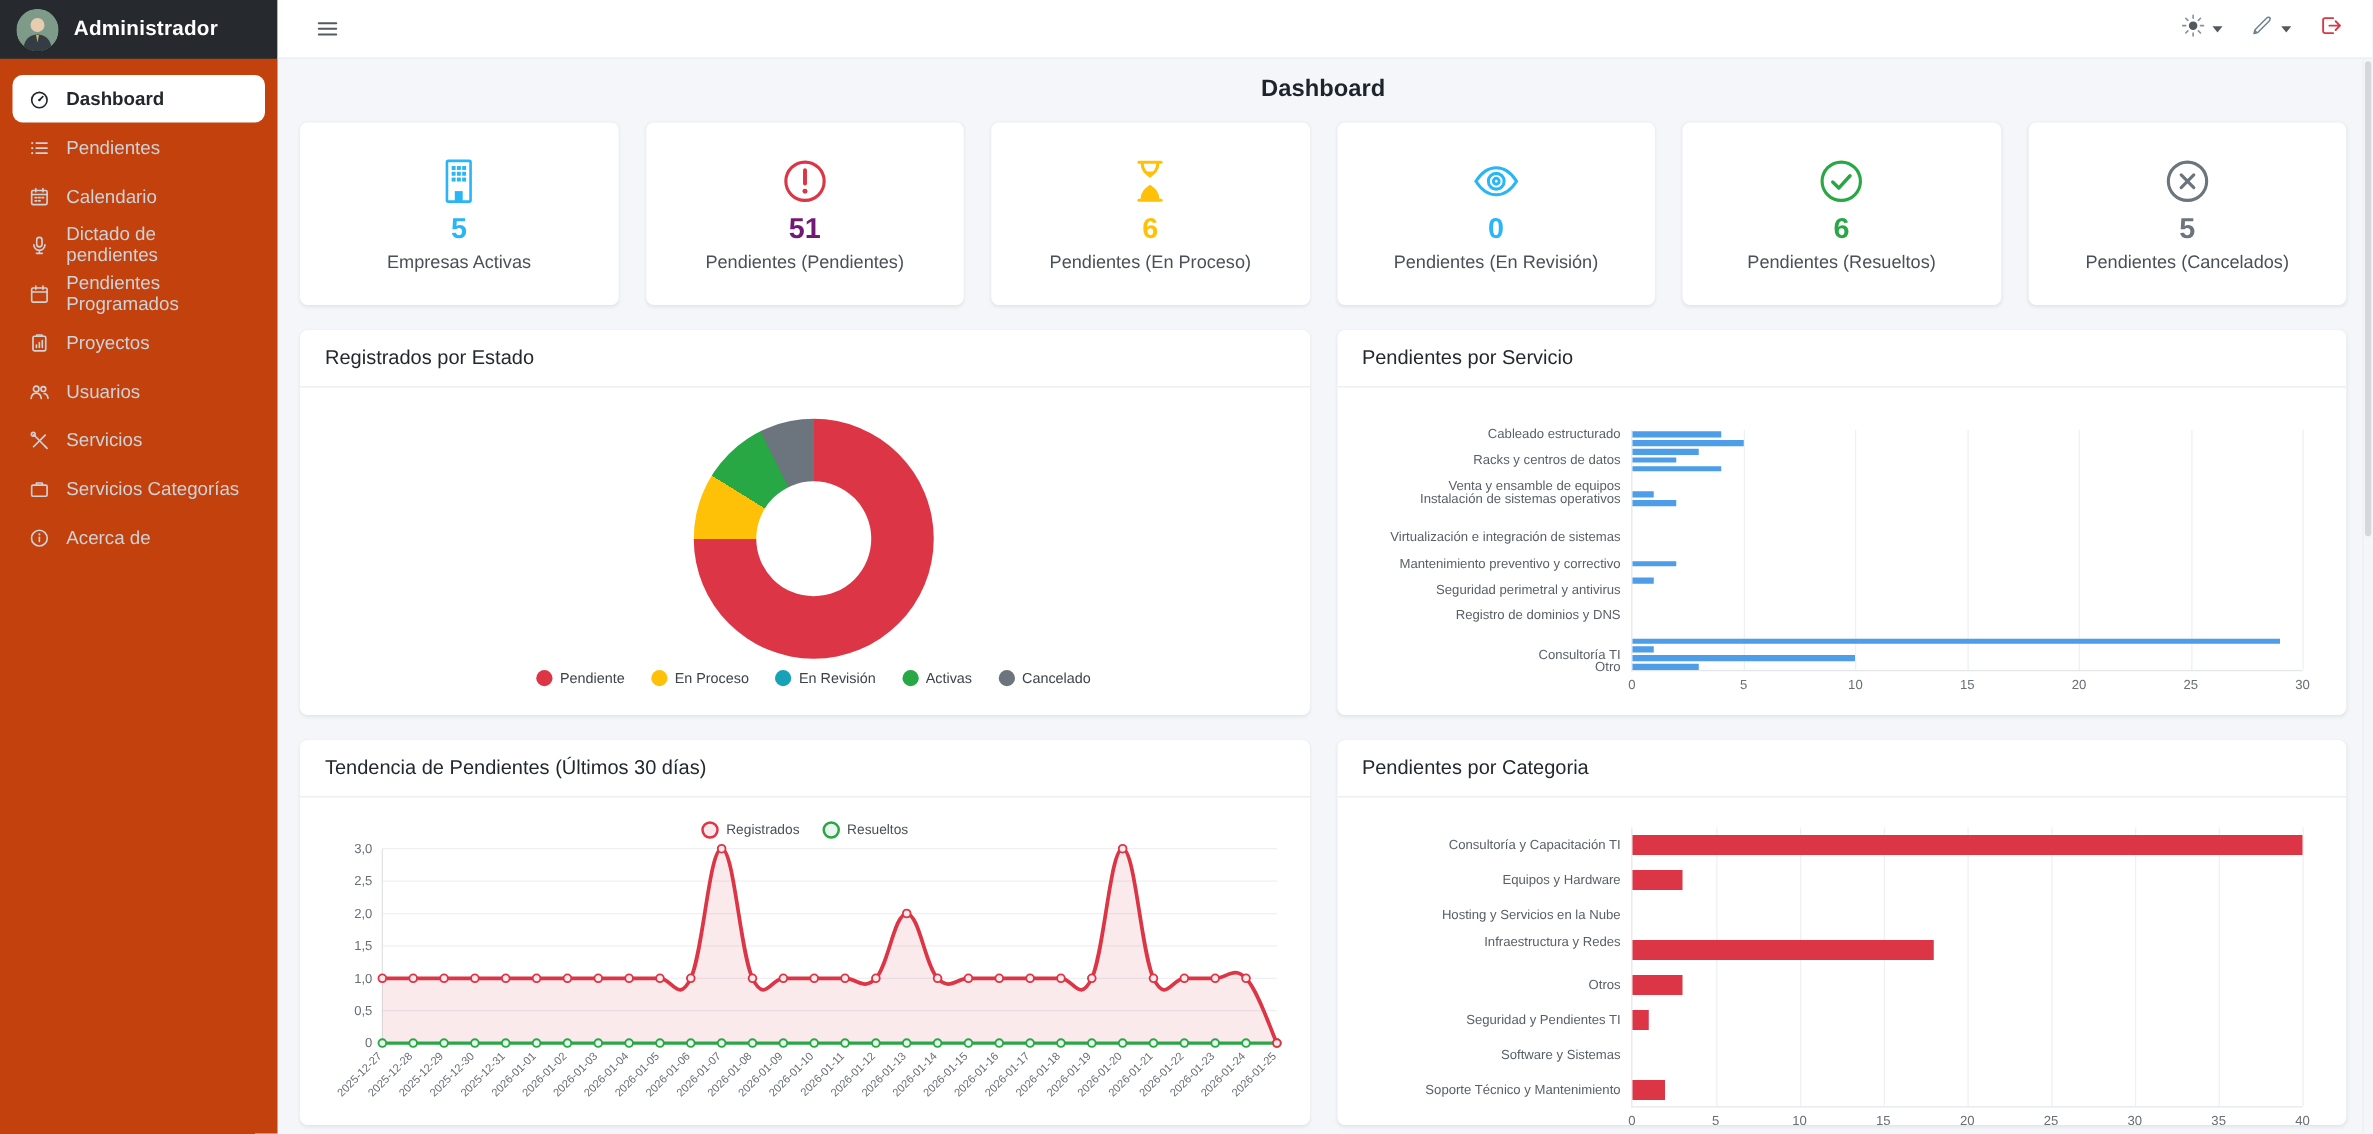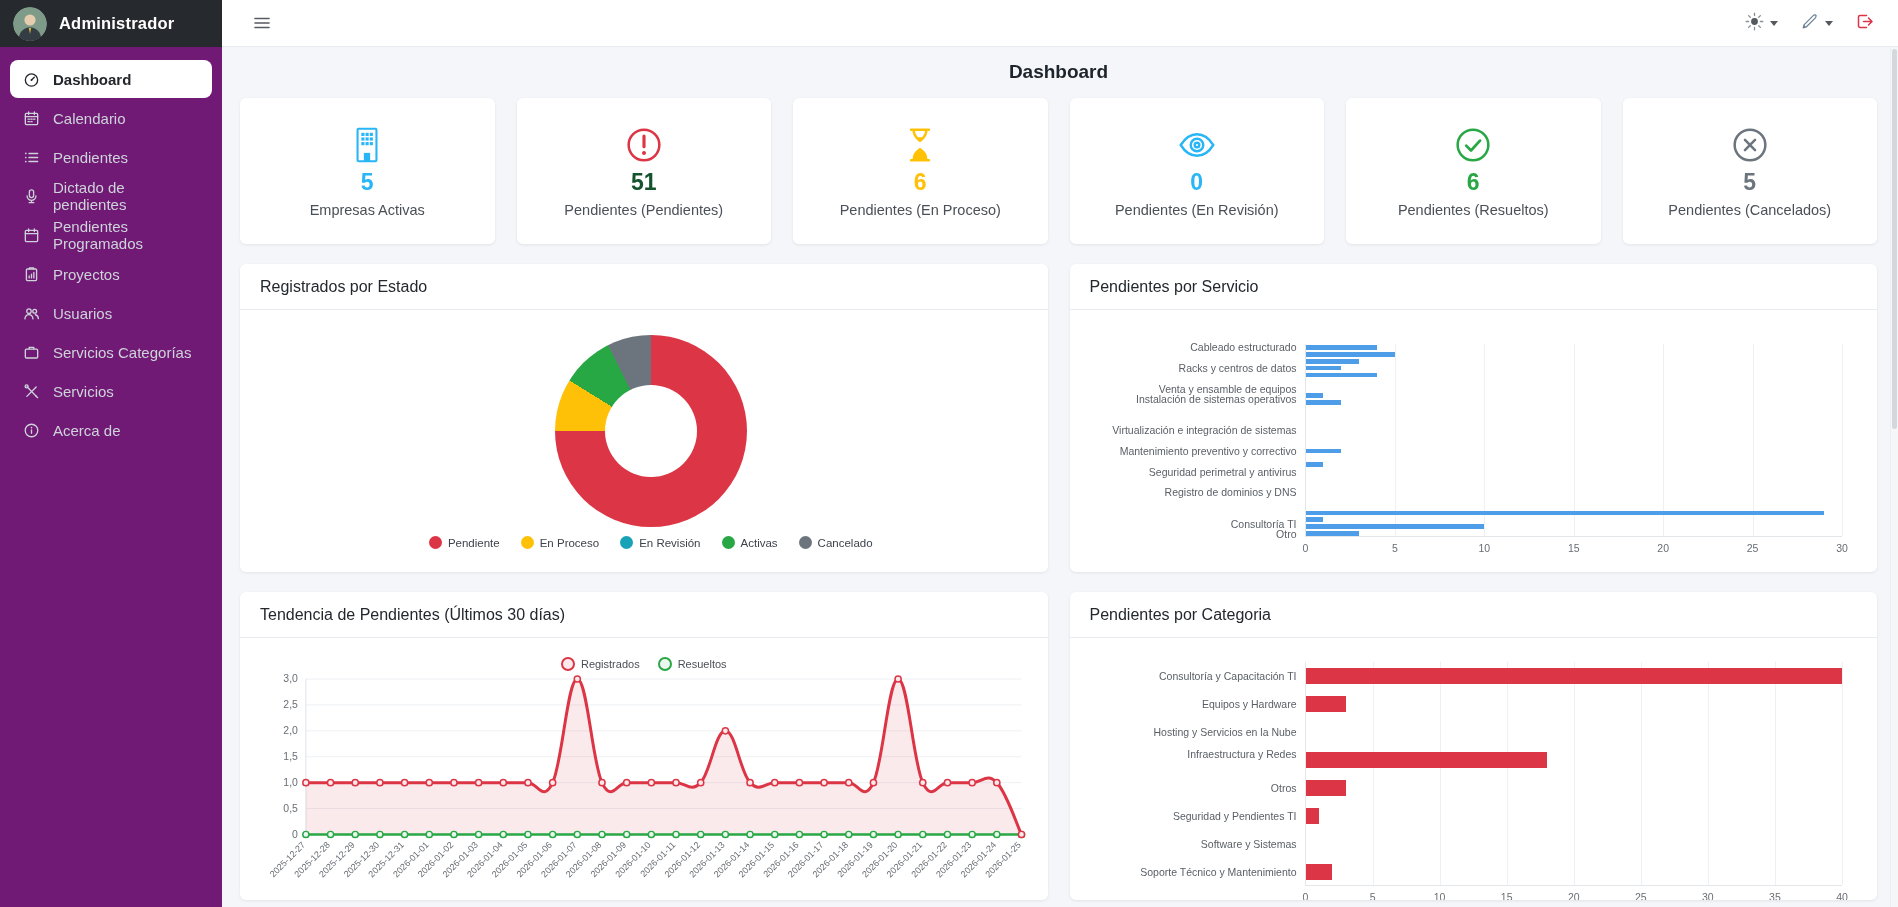--- a/index.html
+++ b/index.html
@@ -1,20 +1,20 @@
 <!DOCTYPE html>
 <html><head>
 <meta charset="utf-8">
 <style>
   * { margin:0; padding:0; box-sizing:border-box; }
   html,body { width:1898px; height:907px; overflow:hidden; }
   body { display:flex; font-family:"Liberation Sans","DejaVu Sans",sans-serif; background:#f4f6f9; }
 
   
-  .sidebar { width:222px; flex-shrink:0; background:#701a75; display:flex; flex-direction:column; }
+  .sidebar { width:222px; flex-shrink:0; background:#c2410c; display:flex; flex-direction:column; }
   .sidebar-header { height:47px; flex-shrink:0; display:flex; align-items:center; gap:12px; padding:0 13px; background:#26292e; }
   .sidebar-title { color:#ffffff; font-size:16.5px; font-weight:bold; letter-spacing:.2px; }
   .avatar { width:34px; height:34px; border-radius:50%; overflow:hidden; flex-shrink:0; }
   .nav { padding:13px 10px; }
   .nav-item { display:flex; align-items:center; gap:13px; height:38px; padding:0 13px; margin-bottom:1px; border-radius:8px; font-size:15px; color:#ced3d9; cursor:pointer; }
   .nav-item svg { width:17px; height:17px; flex-shrink:0; }
   .nav-item.active { background:#ffffff; color:#23272c; font-weight:bold; }
 
   
   .main { flex:1; min-width:0; display:flex; flex-direction:column; position:relative; }
@@ -86,41 +86,41 @@
             <circle cx="8" cy="8.5" r="5.8"></circle>
             <path d="M8 8.5l2.6-2.6"></path>
             <circle cx="8" cy="8.5" r="0.9" fill="currentColor" stroke="none"></circle>
           </svg>
         </span>
         <span>Dashboard</span>
       </div>
       <div class="nav-item">
         <span style="display: flex;">
           <svg width="17" height="17" viewBox="0 0 16 16" fill="none" stroke="currentColor" stroke-width="1.25" stroke-linecap="round" stroke-linejoin="round">
-            <rect x="2.2" y="3.2" width="11.6" height="10.6" rx="1"></rect>
-            <path d="M2.2 6.2h11.6M5.3 1.8v2.4M10.7 1.8v2.4"></path>
-            <path d="M4.8 8.6h1.2M7.4 8.6h1.2M10 8.6h1.2M4.8 11h1.2M7.4 11h1.2"></path>
-          </svg>
-        </span>
-        <span>Calendario</span>
-      </div>
-      <div class="nav-item">
-        <span style="display: flex;">
-          <svg width="17" height="17" viewBox="0 0 16 16" fill="none" stroke="currentColor" stroke-width="1.25" stroke-linecap="round" stroke-linejoin="round">
             <path d="M5.6 4.2h8.2M5.6 8h8.2M5.6 11.8h8.2"></path>
             <circle cx="2.6" cy="4.2" r=".8" fill="currentColor" stroke="none"></circle>
             <circle cx="2.6" cy="8" r=".8" fill="currentColor" stroke="none"></circle>
             <circle cx="2.6" cy="11.8" r=".8" fill="currentColor" stroke="none"></circle>
           </svg>
         </span>
         <span>Pendientes</span>
       </div>
       <div class="nav-item">
         <span style="display: flex;">
           <svg width="17" height="17" viewBox="0 0 16 16" fill="none" stroke="currentColor" stroke-width="1.25" stroke-linecap="round" stroke-linejoin="round">
+            <rect x="2.2" y="3.2" width="11.6" height="10.6" rx="1"></rect>
+            <path d="M2.2 6.2h11.6M5.3 1.8v2.4M10.7 1.8v2.4"></path>
+            <path d="M4.8 8.6h1.2M7.4 8.6h1.2M10 8.6h1.2M4.8 11h1.2M7.4 11h1.2"></path>
+          </svg>
+        </span>
+        <span>Calendario</span>
+      </div>
+      <div class="nav-item">
+        <span style="display: flex;">
+          <svg width="17" height="17" viewBox="0 0 16 16" fill="none" stroke="currentColor" stroke-width="1.25" stroke-linecap="round" stroke-linejoin="round">
             <rect x="6" y="1.8" width="4" height="7.2" rx="2"></rect>
             <path d="M3.8 7.4a4.2 4.2 0 0 0 8.4 0M8 11.8v2M5.8 13.8h4.4"></path>
           </svg>
         </span>
         <span>Dictado de pendientes</span>
       </div>
       <div class="nav-item">
         <span style="display: flex;">
           <svg width="17" height="17" viewBox="0 0 16 16" fill="none" stroke="currentColor" stroke-width="1.25" stroke-linecap="round" stroke-linejoin="round">
             <rect x="2.2" y="3.2" width="11.6" height="10.6" rx="1"></rect>
@@ -146,35 +146,35 @@
             <path d="M1.8 13c.3-2.6 1.8-4 3.8-4s3.5 1.4 3.8 4"></path>
             <circle cx="11" cy="5.9" r="1.8"></circle>
             <path d="M11.6 9.2c1.7.3 2.7 1.6 2.9 3.6"></path>
           </svg>
         </span>
         <span>Usuarios</span>
       </div>
       <div class="nav-item">
         <span style="display: flex;">
           <svg width="17" height="17" viewBox="0 0 16 16" fill="none" stroke="currentColor" stroke-width="1.25" stroke-linecap="round" stroke-linejoin="round">
-            <rect x="2.2" y="4.8" width="11.6" height="8.4" rx="1"></rect>
-            <path d="M5.8 4.8V3.2h4.4v1.6"></path>
-          </svg>
-        </span>
-        <span>Servicios Categorías</span>
-      </div>
-      <div class="nav-item">
-        <span style="display: flex;">
-          <svg width="17" height="17" viewBox="0 0 16 16" fill="none" stroke="currentColor" stroke-width="1.25" stroke-linecap="round" stroke-linejoin="round">
             <path d="M3.6 12.6l8.8-8.8M3.8 3.6l8.6 8.8"></path>
             <circle cx="3.4" cy="3.2" r="1.4"></circle>
             <path d="M12.2 12.2l1.6 1.6"></path>
           </svg>
         </span>
         <span>Servicios</span>
+      </div>
+      <div class="nav-item">
+        <span style="display: flex;">
+          <svg width="17" height="17" viewBox="0 0 16 16" fill="none" stroke="currentColor" stroke-width="1.25" stroke-linecap="round" stroke-linejoin="round">
+            <rect x="2.2" y="4.8" width="11.6" height="8.4" rx="1"></rect>
+            <path d="M5.8 4.8V3.2h4.4v1.6"></path>
+          </svg>
+        </span>
+        <span>Servicios Categorías</span>
       </div>
       <div class="nav-item">
         <span style="display: flex;">
           <svg width="17" height="17" viewBox="0 0 16 16" fill="none" stroke="currentColor" stroke-width="1.25" stroke-linecap="round" stroke-linejoin="round">
             <circle cx="8" cy="8" r="5.9"></circle>
             <path d="M8 7.4v3.2"></path>
             <circle cx="8" cy="5.2" r=".8" fill="currentColor" stroke="none"></circle>
           </svg>
         </span>
         <span>Acerca de</span>
@@ -248,21 +248,21 @@
           <div class="stat-label">Empresas Activas</div>
         </div>
         <div class="stat-card">
           <span class="stat-icon" style="color: rgb(220, 53, 69);">
             <svg width="42" height="42" viewBox="0 0 40 40" fill="none" stroke="currentColor">
               <circle cx="20" cy="20" r="14.6" stroke-width="2.4"></circle>
               <path d="M20 11.5v10.2" stroke-width="3" stroke-linecap="round"></path>
               <circle cx="20" cy="27.6" r="1.9" fill="currentColor" stroke="none"></circle>
             </svg>
           </span>
-          <div class="stat-value" style="color: #14532d;">51</div>
+          <div class="stat-value" style="color: #701a75;">51</div>
           <div class="stat-label">Pendientes (Pendientes)</div>
         </div>
         <div class="stat-card">
           <span class="stat-icon" style="color: rgb(255, 193, 7);">
             <svg width="42" height="42" viewBox="0 0 40 40" fill="none" stroke="currentColor" stroke-width="2.4" stroke-linecap="round">
               <path d="M11.5 5.5h17M11.5 34.5h17"></path>
               <path d="M14 6c0 6 3.6 8.2 6 9.9 2.4-1.7 6-3.9 6-9.9"></path>
               <path d="M14 34c0-6 3.6-8.2 6-9.9 2.4 1.7 6 3.9 6 9.9z" fill="currentColor"></path>
               <path d="M17.2 12.5c.9.9 1.8 1.6 2.8 2.3 1-.7 1.9-1.4 2.8-2.3z" fill="currentColor" stroke="none"></path>
             </svg>

